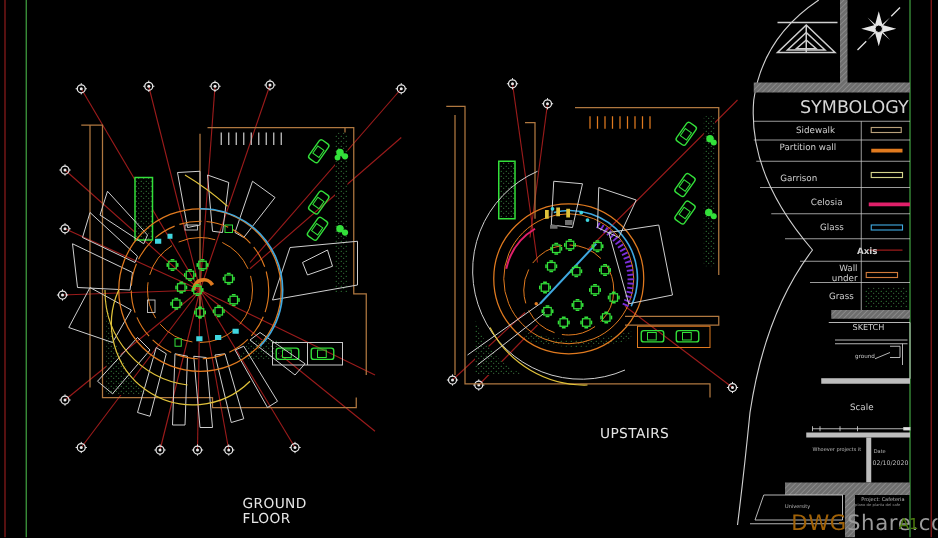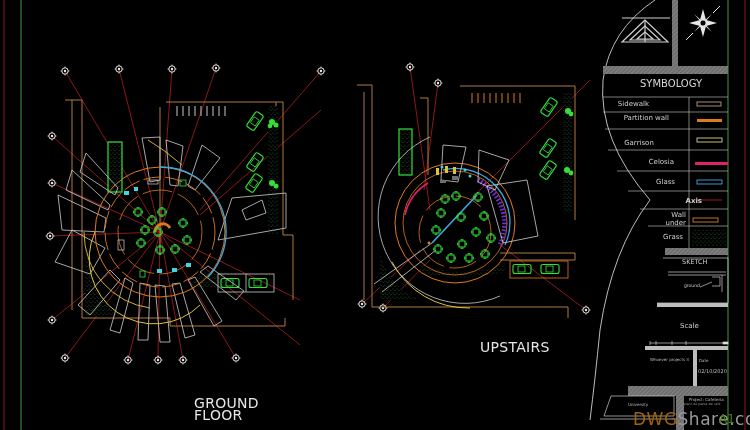--- a/index.html
+++ b/index.html
@@ -1,19 +1,19 @@
 <!DOCTYPE html>
 <html><head>
 <meta charset="utf-8">
 <style>
   html, body { margin:0; padding:0; background:#000; }
   body { width:750px; height:430px; overflow:hidden; position:relative; font-family:"DejaVu Sans", sans-serif; }
   #canvas { position:absolute; left:0; top:0; width:750px; height:430px; }
   .lbl { position:absolute; color:#e6e6e6; font-family:"DejaVu Sans", sans-serif; }
-  .plan-title { font-size:14px; letter-spacing:0.3px; line-height:12px;padding-left:36px; }
+  .plan-title { font-size:11px; letter-spacing:0.3px; line-height:12px;padding-left:36px; }
   .tb-small { font-size:4px; color:#bdbdbd; }
   .sym-row-label { position:absolute; font-size:7px; color:#cfcfcf; text-align:right; }
   .wm { position:absolute; font-size:17px; font-family:"DejaVu Sans", sans-serif; letter-spacing:0.5px; }
 </style>
 </head>
 <body>
 
 <svg id="canvas" viewBox="0 0 750 430" xmlns="http://www.w3.org/2000/svg">
   <defs>
     <pattern id="grass" width="4" height="4" patternUnits="userSpaceOnUse">
@@ -374,23 +374,23 @@
     </g>
   </g>
 </svg>
 
 <div class="lbl plan-title" style="left:158px; top:397px;">
   <div>GROUND</div>
   <div>FLOOR</div>
 </div>
 <div class="lbl plan-title" style="left:444px; top:341px;">UPSTAIRS</div>
 
-<div class="lbl" style="left:640px; top:78px; font-size:10px; color:#d6d6d6;">SYMBOLOGY</div>
-
-<div class="sym-row-label" style="left:605px; top:100px; width:44px;">Sidewalk</div>
+<div class="lbl" style="left:640px; top:78px; font-size:14px; color:#d6d6d6;">SYMBOLOGY</div>
+
+<div class="sym-row-label" style="left:624px; top:100px; width:44px;">Sidewalk</div>
 <div class="sym-row-label" style="left:605px; top:114px; width:64px;">Partition wall</div>
 <div class="sym-row-label" style="left:605px; top:139px; width:68px;text-align:center;">Garrison</div>
 <div class="sym-row-label" style="left:605px; top:158px; width:69px;">Celosia</div>
 <div class="sym-row-label" style="left:605px; top:178px; width:70px;">Glass</div>
 <div class="sym-row-label" style="left:629px; top:197px; width:73px;font-weight:bold;">Axis</div>
 <div class="sym-row-label" style="left:662px; top:211px; width:24px; text-align:right; line-height:8px;">Wall under</div>
 <div class="sym-row-label" style="left:605px; top:233px; width:78px;">Grass</div>
 
 <div class="lbl" style="left:682px; top:258px; font-size:6.5px; color:#cfcfcf;">SKETCH</div>
 <div class="lbl" style="left:684px; top:283px; font-size:4.5px; color:#cfcfcf;">ground</div>

